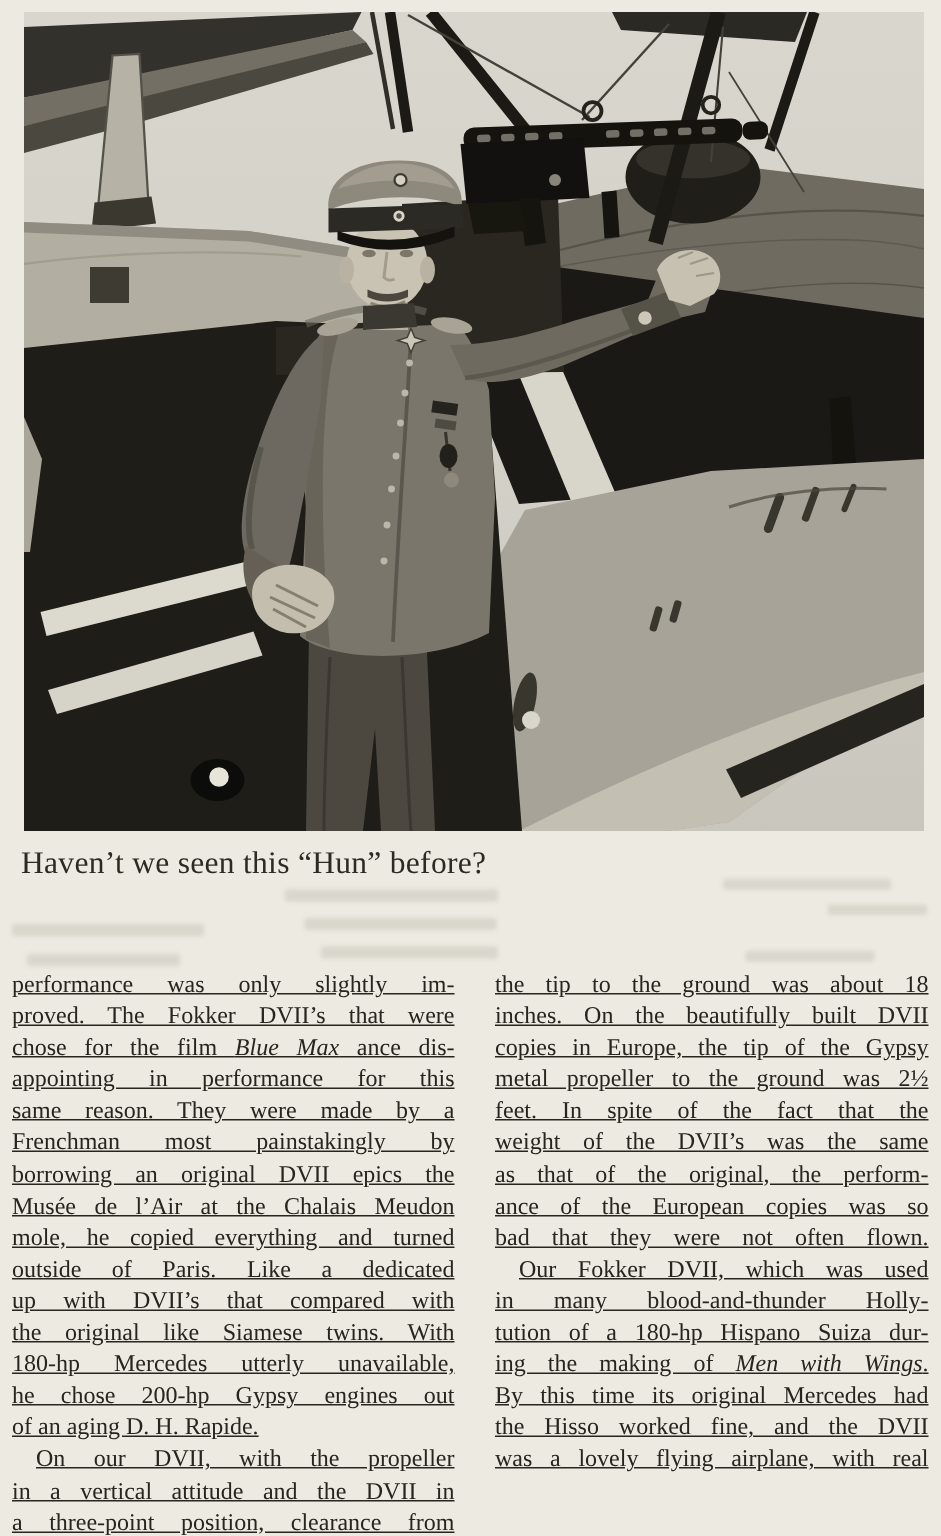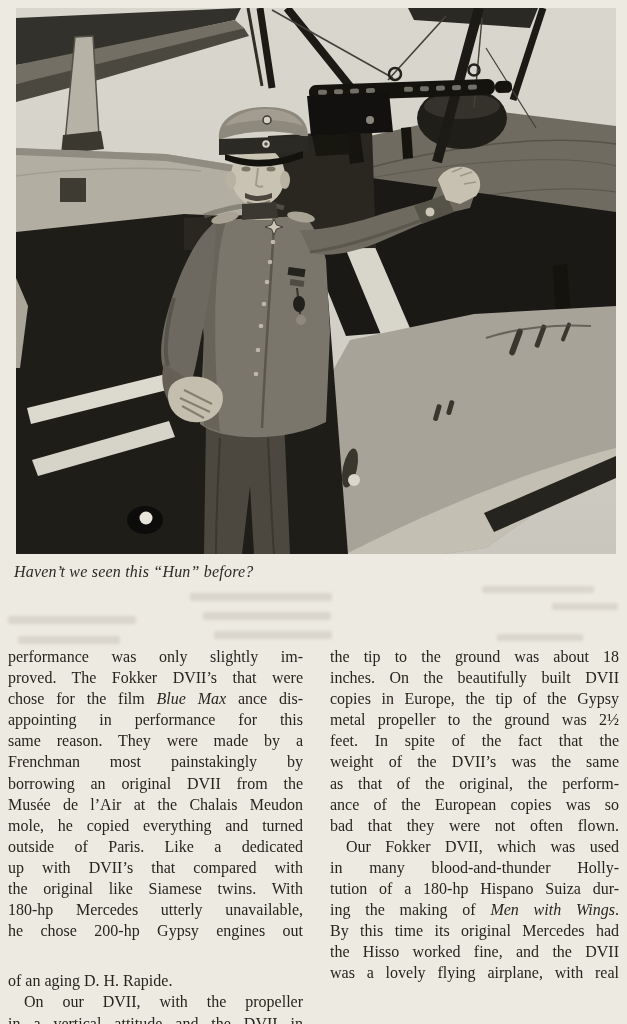--- a/index.html
+++ b/index.html
@@ -9,28 +9,28 @@
   body{
     background:var(--page-bg);
     font-family:"Liberation Serif","DejaVu Serif",serif;
     color:var(--ink);
     position:relative;
   }
   .photo-wrap{position:absolute;left:16px;top:8px;width:600px;height:546px;margin:0;}
   .photo-wrap svg{display:block;width:100%;height:100%;}
   .caption{
     position:absolute;left:14px;top:563px;width:500px;
-    font-size:16px;letter-spacing:.2px;color:#2d2a24;font-style:italic;
+    font-size:21px;letter-spacing:.2px;color:#2d2a24;
   }
   .ghost{position:absolute;background:rgba(141,135,119,.20);filter:blur(1.4px);border-radius:2px;}
   .col{position:absolute;top:646px;font-size:16px;line-height:21.1px;color:var(--ink);}
   .col-left{left:8px;width:295px;}
   .col-right{left:330px;width:289px;}
-  .line{text-align:justify;text-align-last:justify;height:21.1px;overflow:visible;}
-  .line.para-end{text-align-last:left;margin-top:29px;}
+  .line{text-align:justify;text-align-last:justify;height:21.1px;overflow:visible;text-decoration:underline;}
+  .line.para-end{text-align-last:left;}
   .line.indent{text-indent:16px;}
   .it{font-style:italic;}
 </style>
 </head>
 <body>
 
 <figure class="photo-wrap" role="img" aria-label="Black-and-white photograph of a smiling man in a German officer's uniform and peaked cap, one hand on his hip and the other arm resting on the wing of a Fokker DVII biplane; a machine gun is mounted above the fuselage and the tailplane is visible at right.">
   <svg viewBox="0 0 600 546" xmlns="http://www.w3.org/2000/svg">
     <defs>
       <linearGradient id="skyg" x1="0" y1="0" x2="0" y2="1">
@@ -225,21 +225,21 @@
 <div class="ghost" style="left:552px;top:603px;width:66px;height:7px;"></div>
 <div class="ghost" style="left:497px;top:634px;width:86px;height:7px;"></div>
 
 <div class="col col-left">
     <div class="line"><span>performance was only slightly im-</span></div>
     <div class="line"><span>proved. The Fokker DVII’s that were</span></div>
     <div class="line"><span>chose for the film </span><span class="it">Blue Max</span><span> ance dis-</span></div>
     <div class="line"><span>appointing in performance for this</span></div>
     <div class="line"><span>same reason. They were made by a</span></div>
     <div class="line"><span>Frenchman most painstakingly by</span></div>
-    <div class="line"><span>borrowing an original DVII from the</span></div>
+    <div class="line"><span>borrowing an original DVII epics the</span></div>
     <div class="line"><span>Musée de l’Air at the Chalais Meudon</span></div>
     <div class="line"><span>mole, he copied everything and turned</span></div>
     <div class="line"><span>outside of Paris. Like a dedicated</span></div>
     <div class="line"><span>up with DVII’s that compared with</span></div>
     <div class="line"><span>the original like Siamese twins. With</span></div>
     <div class="line"><span>180-hp Mercedes utterly unavailable,</span></div>
     <div class="line"><span>he chose 200-hp Gypsy engines out</span></div>
     <div class="line para-end"><span>of an aging D. H. Rapide.</span></div>
     <div class="line indent"><span>On our DVII, with the propeller</span></div>
     <div class="line"><span>in a vertical attitude and the DVII in</span></div>

